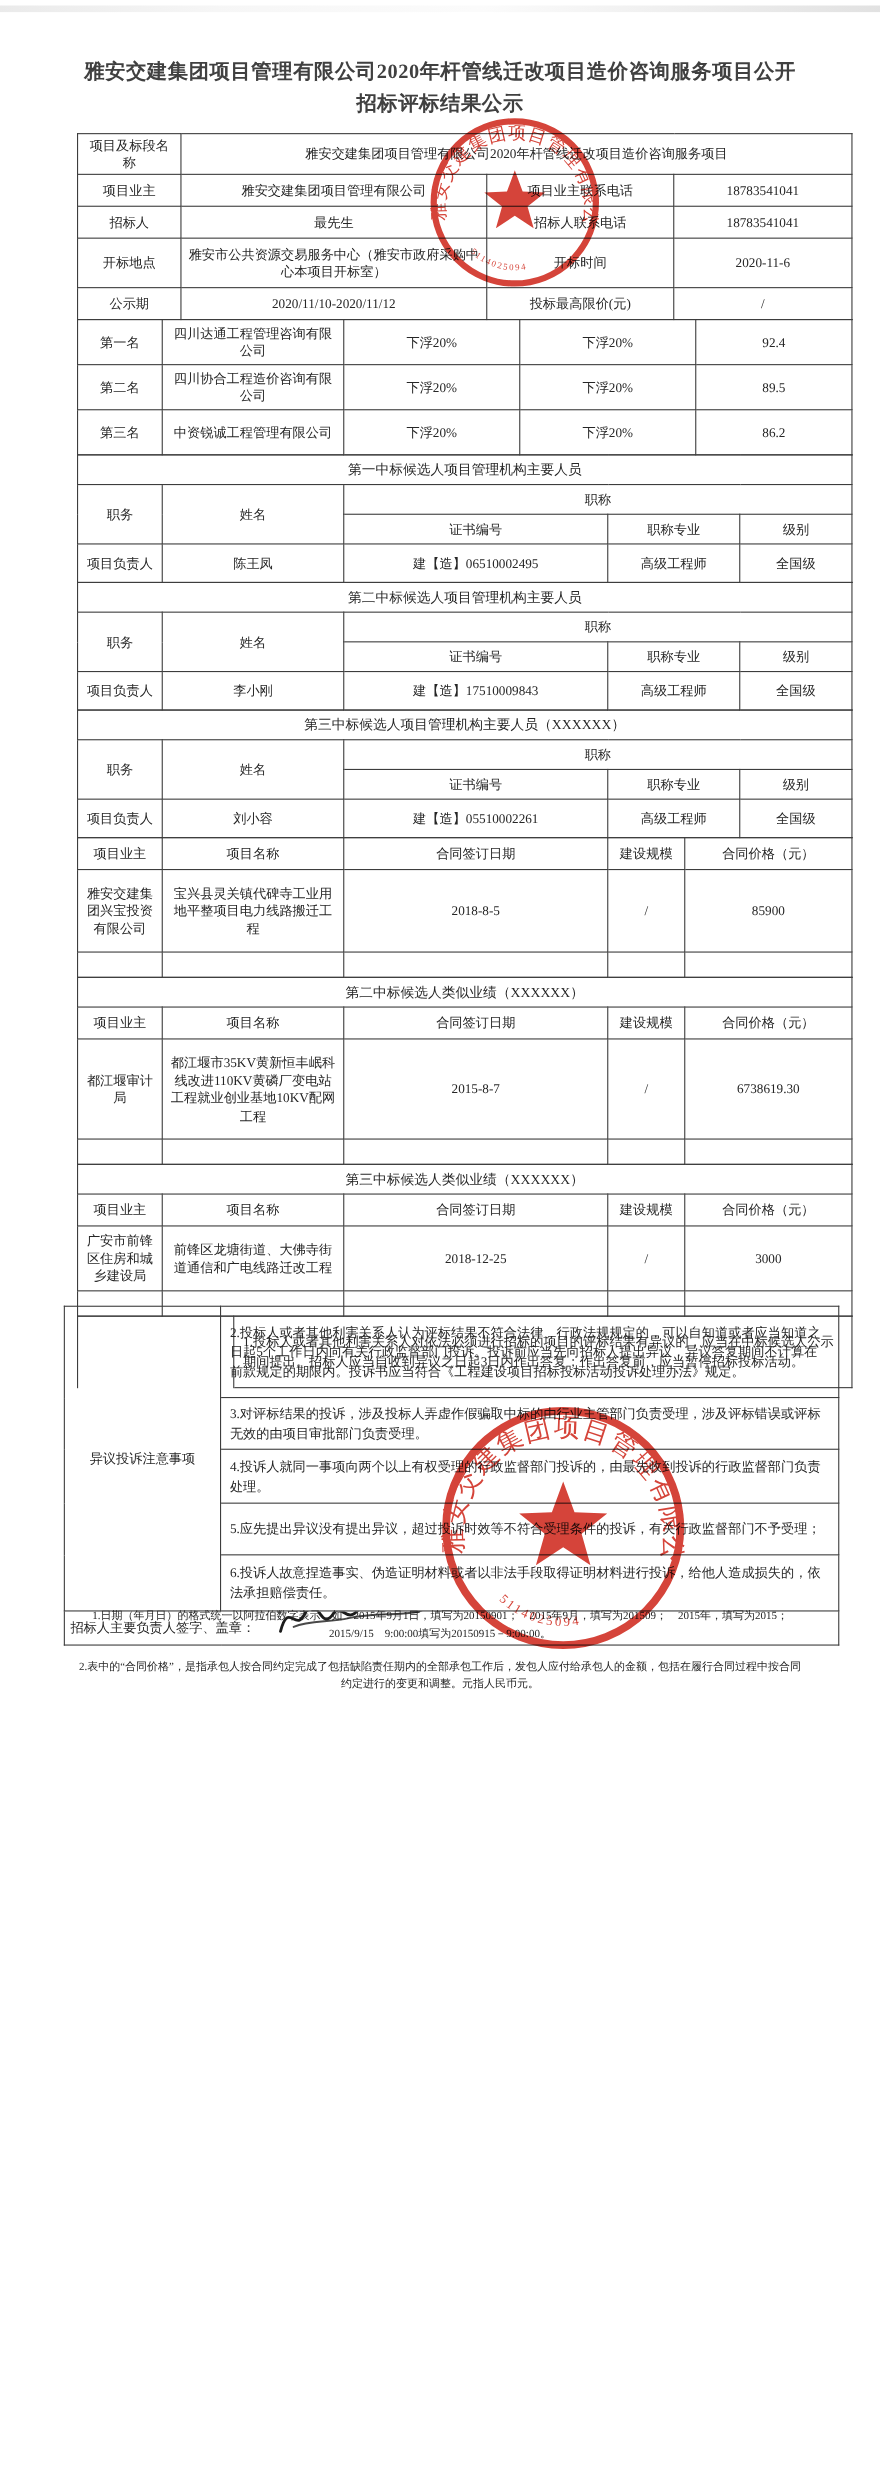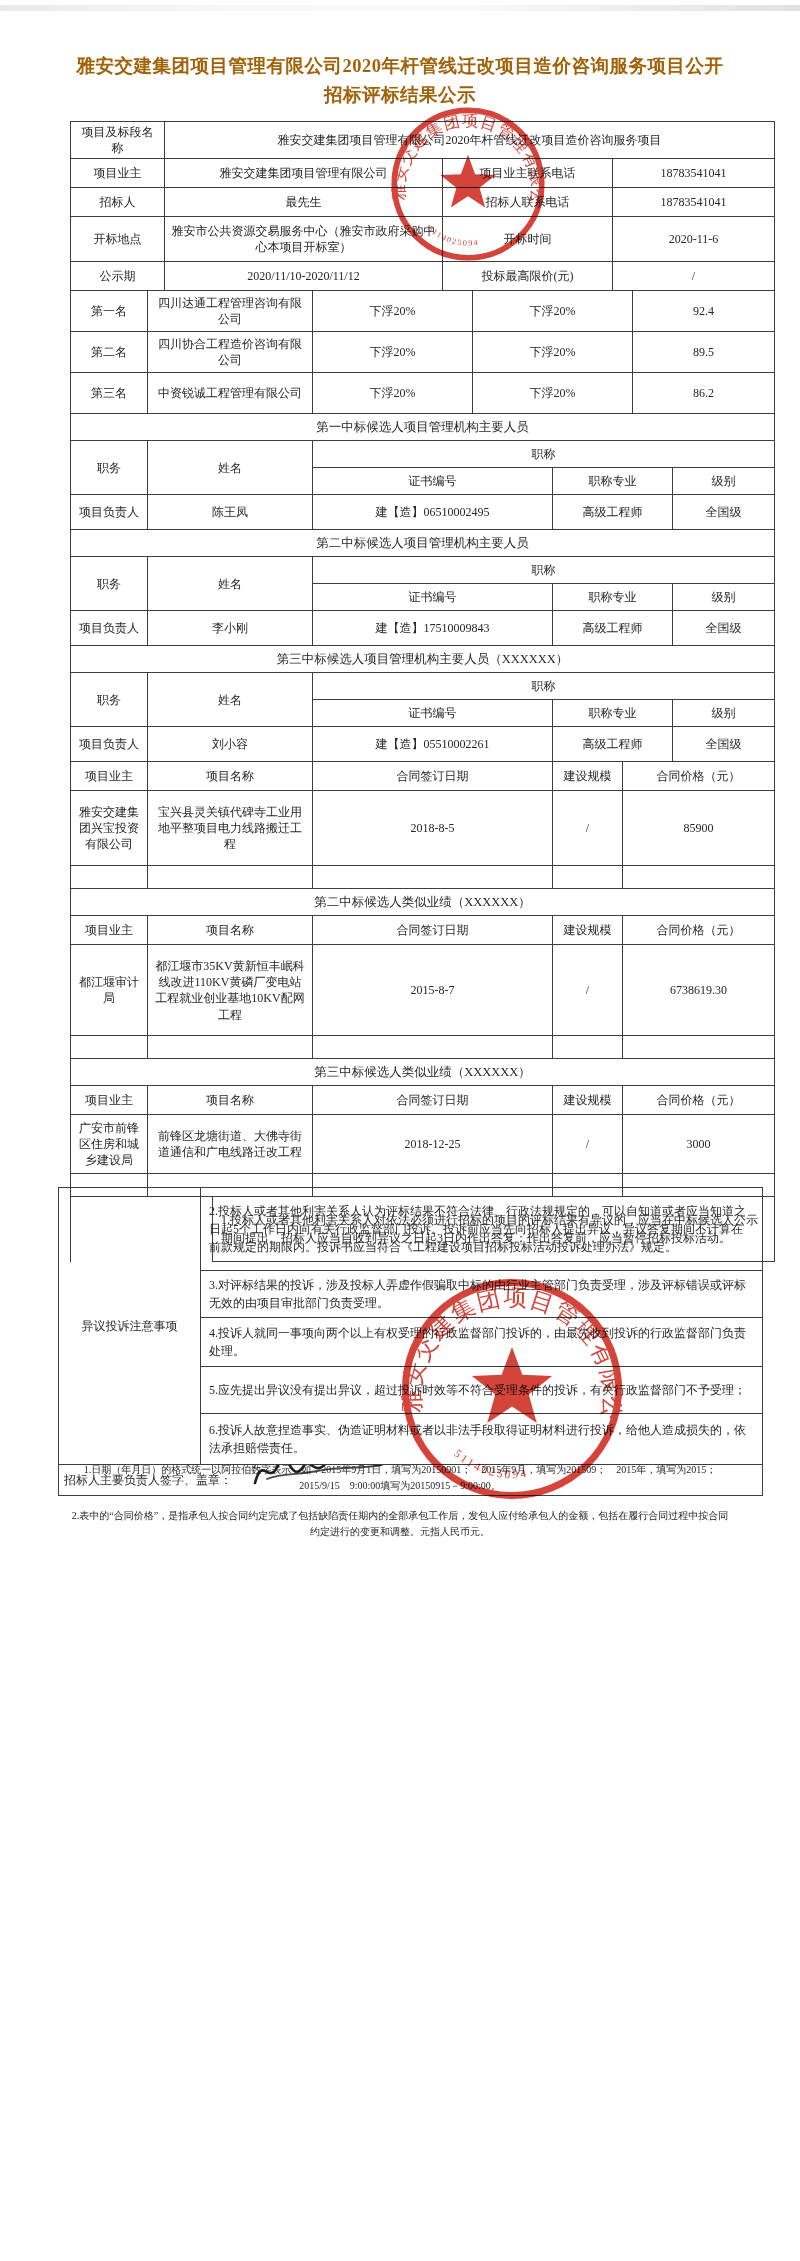--- a/index.html
+++ b/index.html
@@ -1,21 +1,21 @@
 <!DOCTYPE html>
 <html><head>
 <meta charset="utf-8">
 <style>
   html,body{margin:0;padding:0;}
   body{width:800px;height:2261px;background:#ffffff;font-family:"Liberation Serif","DejaVu Serif",serif;color:#222;}
   .doc{position:relative;width:800px;height:2261px;background:#fff;overflow:hidden;}
   .scan-streak{position:absolute;top:5px;left:0;width:100%;height:6px;
     background:linear-gradient(90deg,#d9d9d9 0%,#efefef 25%,#f8f8f8 55%,#c9c9c9 100%);opacity:.55;}
   .title{position:absolute;top:52px;left:75px;width:650px;margin:0;text-align:center;
-    font-size:18.5px;font-weight:bold;line-height:1.55;letter-spacing:.5px;color:#a16207;}
+    font-size:18.5px;font-weight:bold;line-height:1.55;letter-spacing:.5px;color:#404040;}
   .page1{position:absolute;top:122px;left:70px;}
   .page2{position:absolute;top:1188px;left:58px;}
   table{border-collapse:collapse;table-layout:fixed;width:704px;margin-top:-1px;}
   td{border:1px solid #3d3d3d;text-align:center;vertical-align:middle;
      padding:2px 5px;font-size:12px;line-height:1.35;color:#262626;overflow:hidden;word-break:break-all;}
   td.band{font-size:12.5px;}
   .h30 td{height:30px}.h24 td{height:24px}.h40 td{height:40px}
   .h34 td{height:34px}.h36 td{height:36px}.h22 td{height:22px}
   .h70 td{height:70px}.h86 td{height:86px}.h54 td{height:54px}
   .h18 td{height:18px}.h58 td{height:58px}

